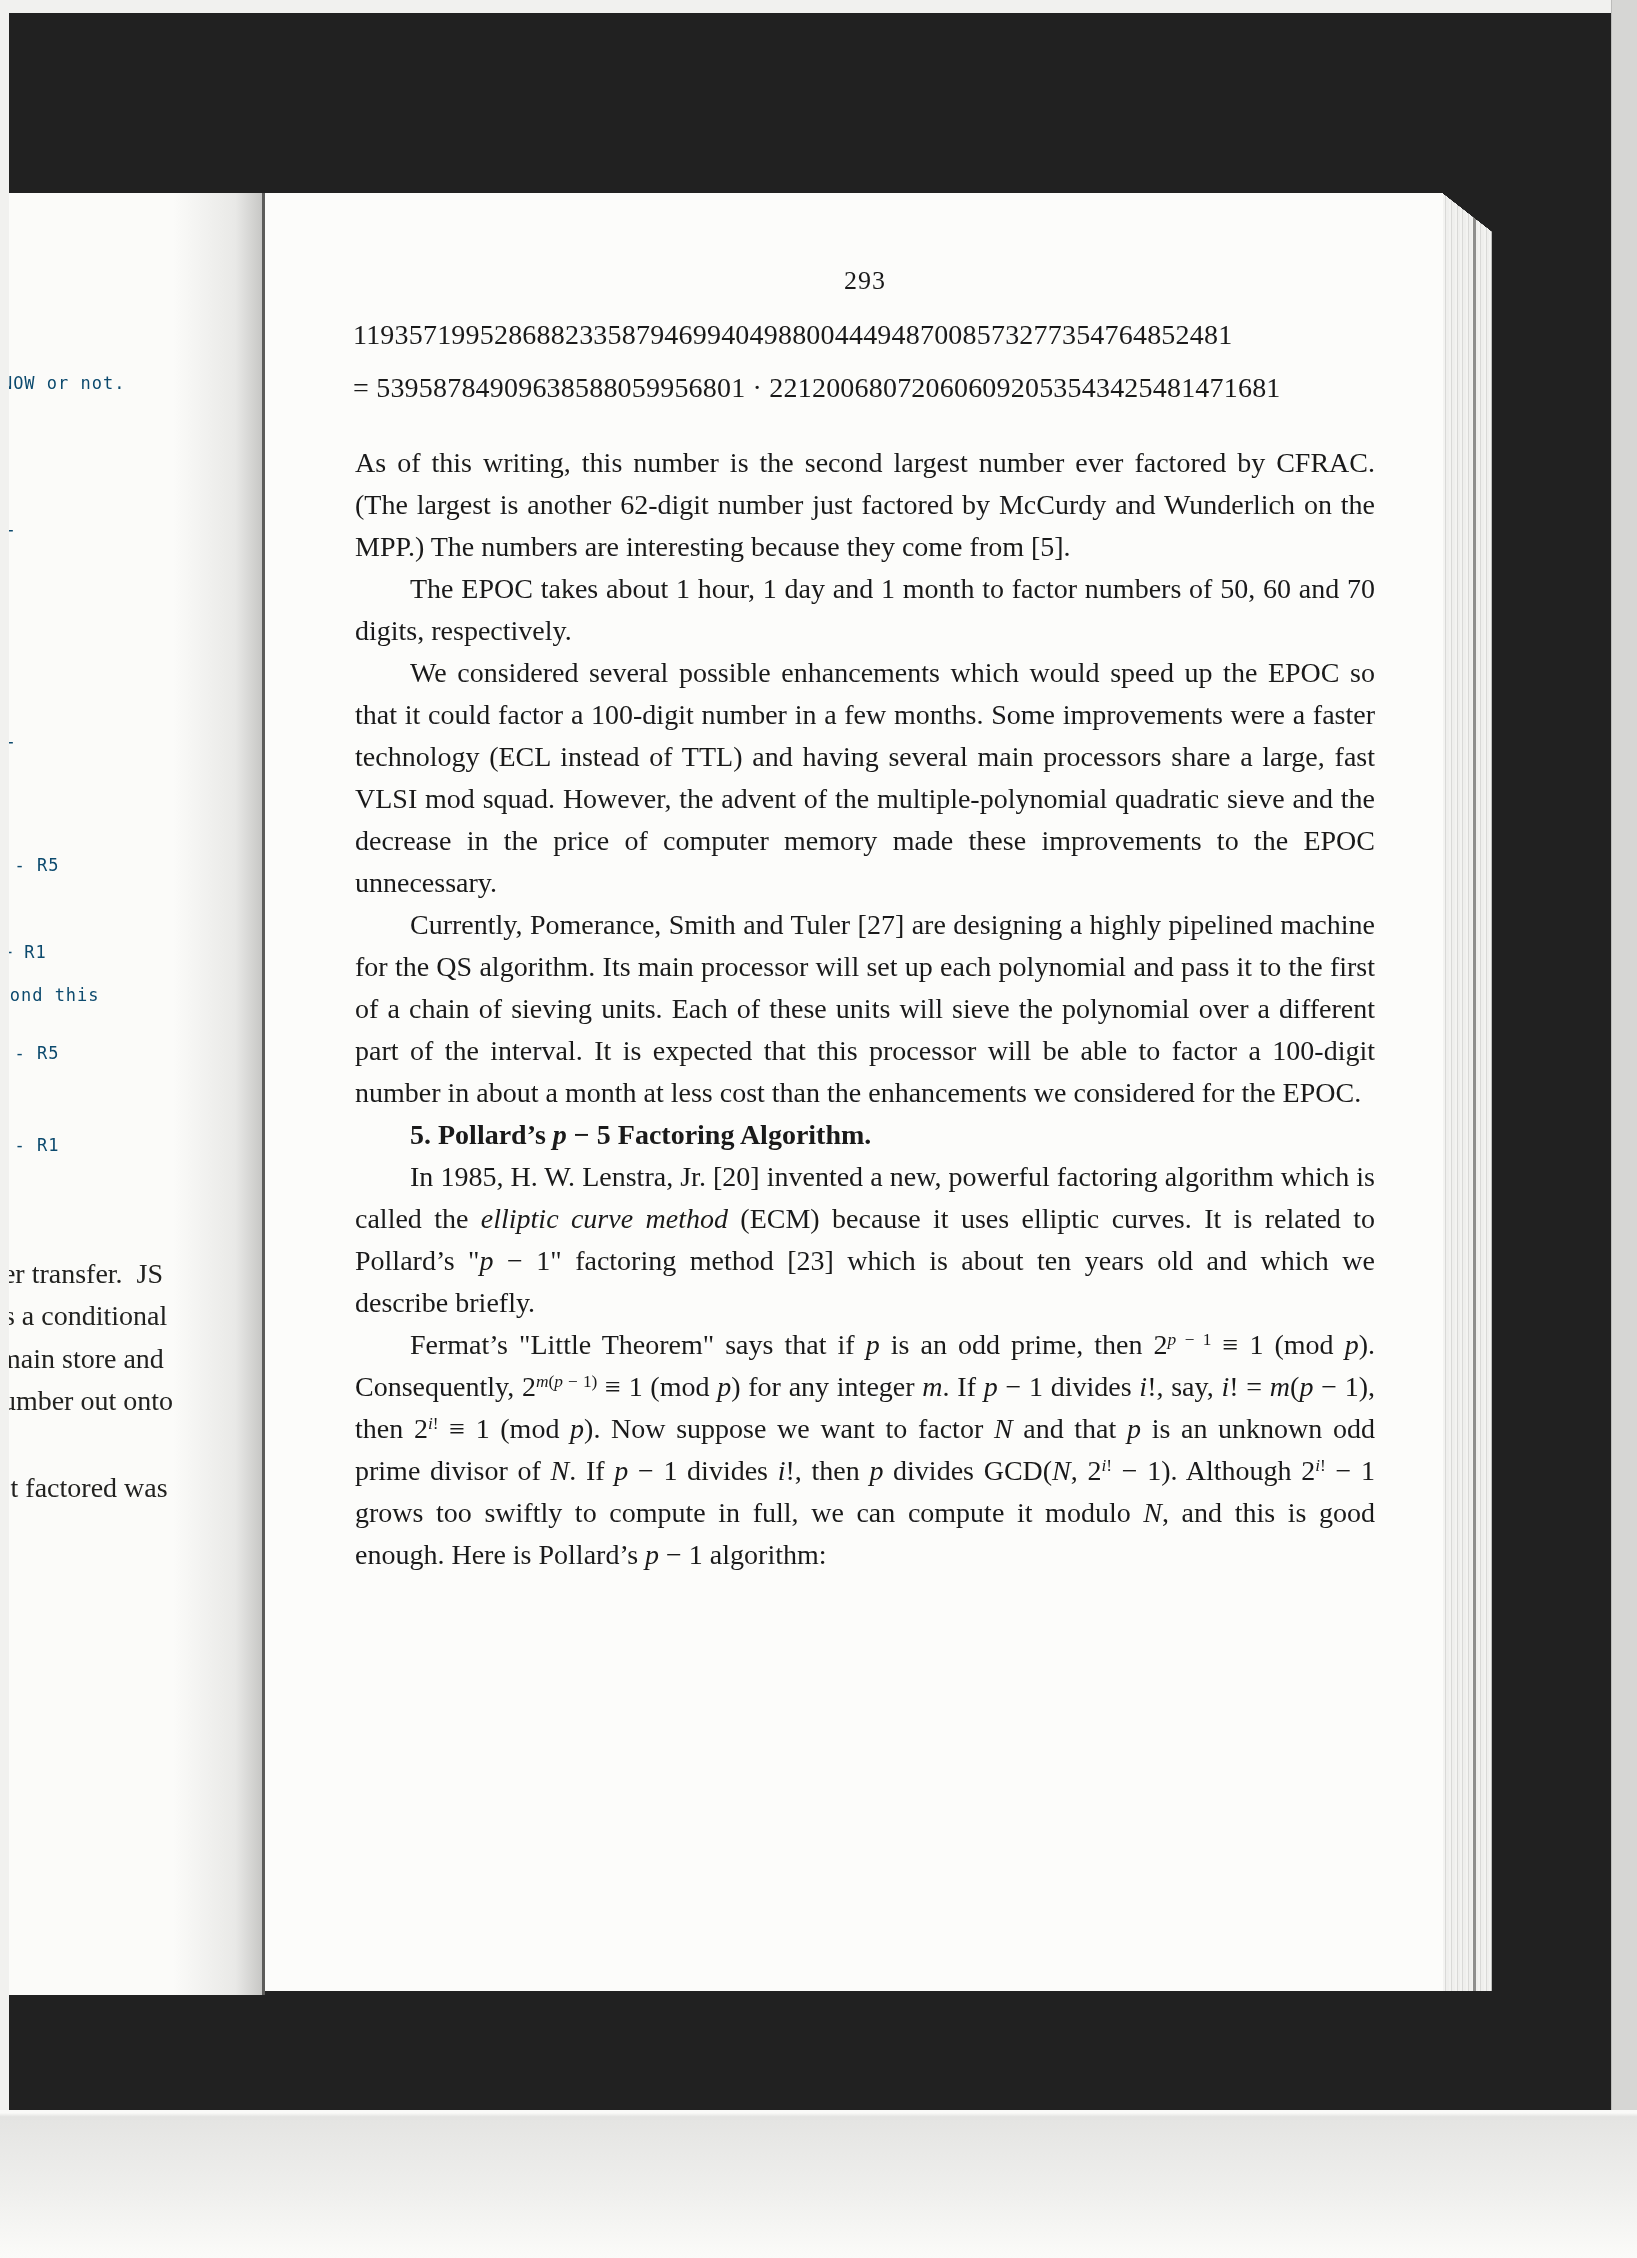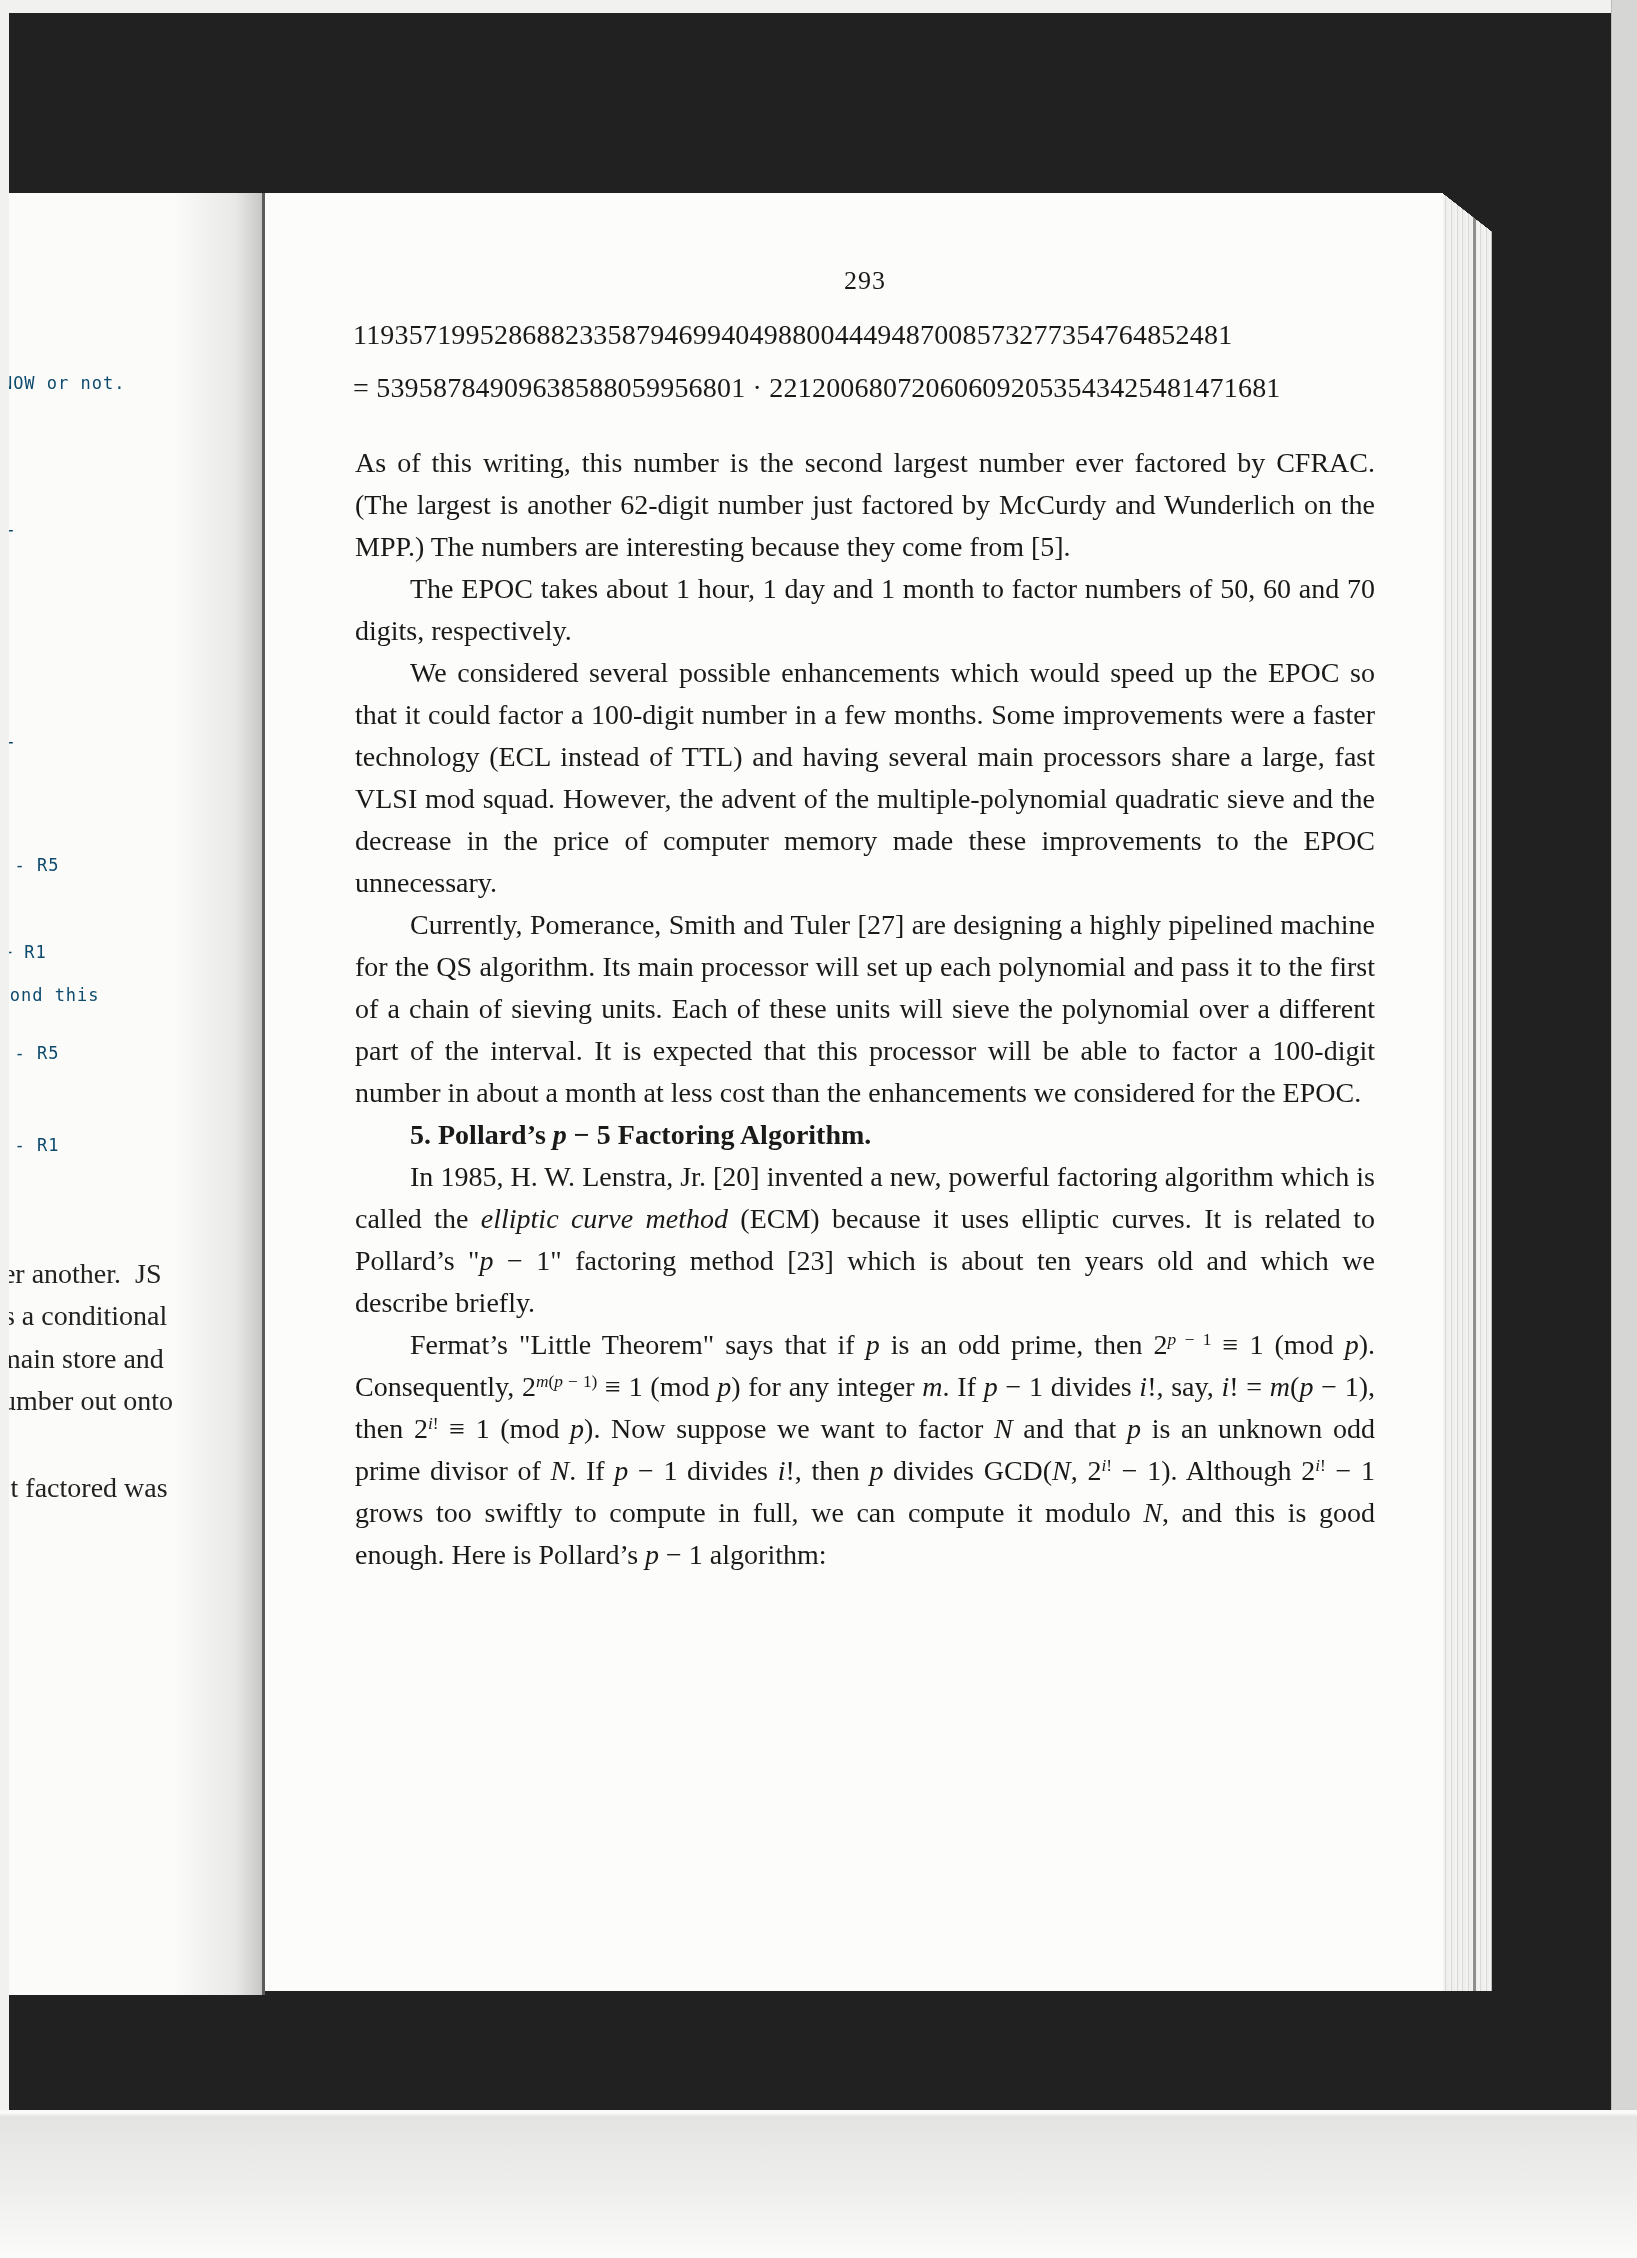--- a/index.html
+++ b/index.html
@@ -56,21 +56,21 @@
   <div id="left-page">
     <div id="left-frags">
         <div class="frag frag-mono" style="top: 180px; left: -6.8px;">NOW or not.</div>
         <div class="frag frag-mono" style="top: 334px; left: -5.8px;">T</div>
         <div class="frag frag-mono" style="top: 546px; left: -5.8px;">T</div>
         <div class="frag frag-mono" style="top: 662px; left: 5.8px;">- R5</div>
         <div class="frag frag-mono" style="top: 749px; left: -6.8px;">+ R1</div>
         <div class="frag frag-mono" style="top: 792px; left: 1px;">ond this</div>
         <div class="frag frag-mono" style="top: 850px; left: 5.8px;">- R5</div>
         <div class="frag frag-mono" style="top: 942px; left: 5.8px;">- R1</div>
-        <div class="frag frag-serif" style="top: 1065px; left: -5.8px;">er another.  JS</div>
+        <div class="frag frag-serif" style="top: 1065px; left: -5.8px;">er transfer.  JS</div>
         <div class="frag frag-serif" style="top: 1107px; left: -4.8px;">s a conditional</div>
         <div class="frag frag-serif" style="top: 1150px; left: -9.7px;">main store and</div>
         <div class="frag frag-serif" style="top: 1192px; left: -6.8px;">umber out onto</div>
         <div class="frag frag-serif" style="top: 1279px; left: 1.9px;">t factored was</div>
       </div>
     <div id="left-page-curl"></div>
   </div>
 
   <div id="spine-line"></div>
 

